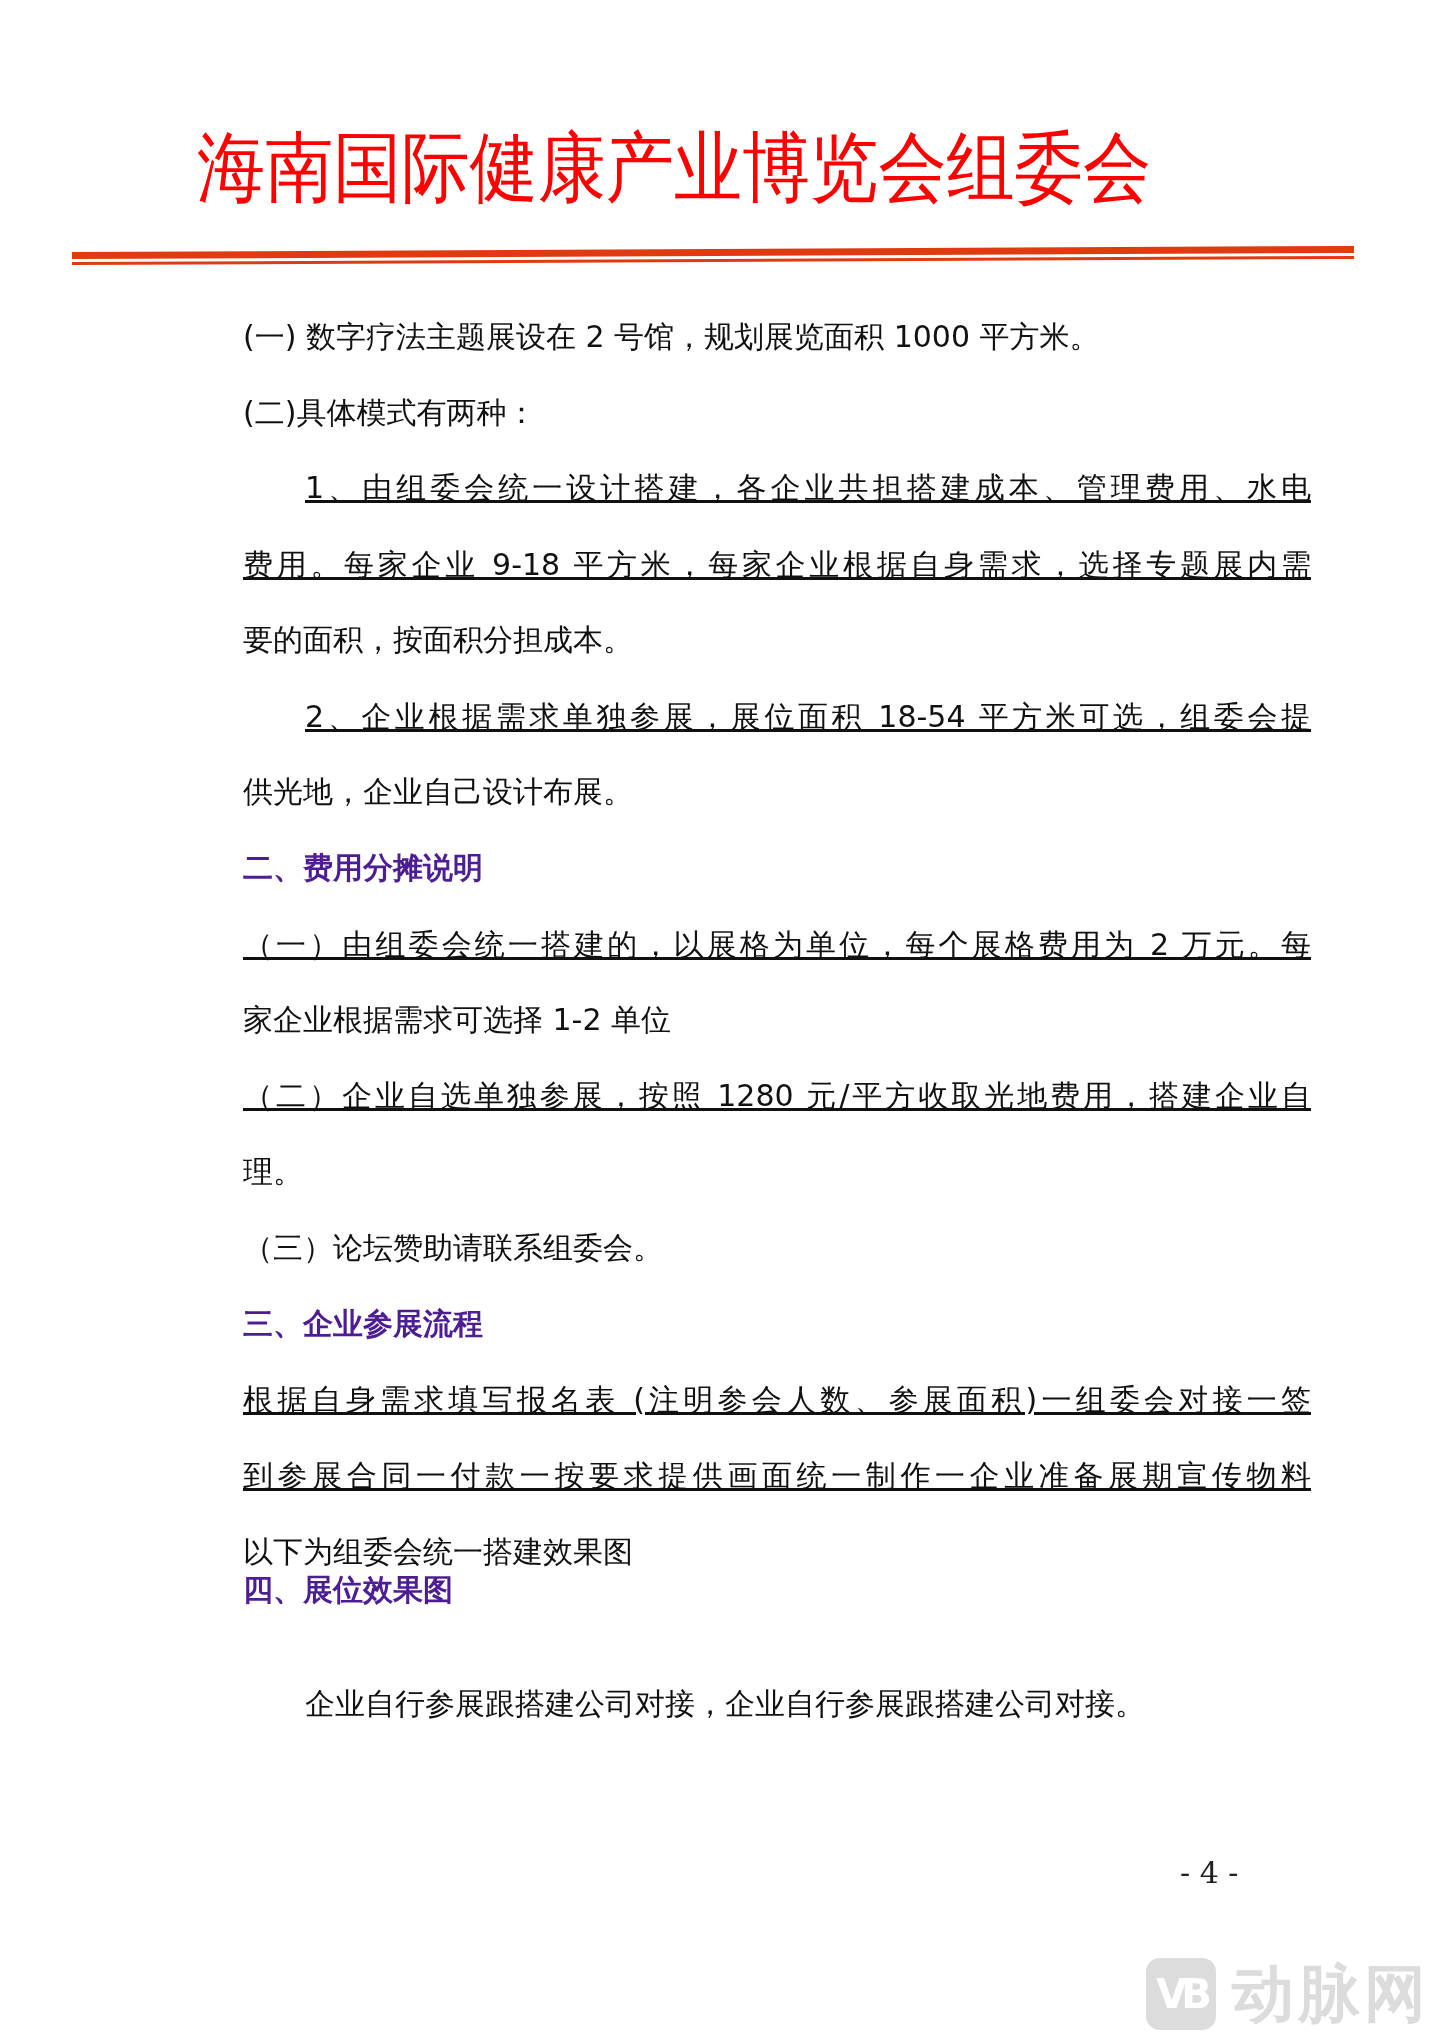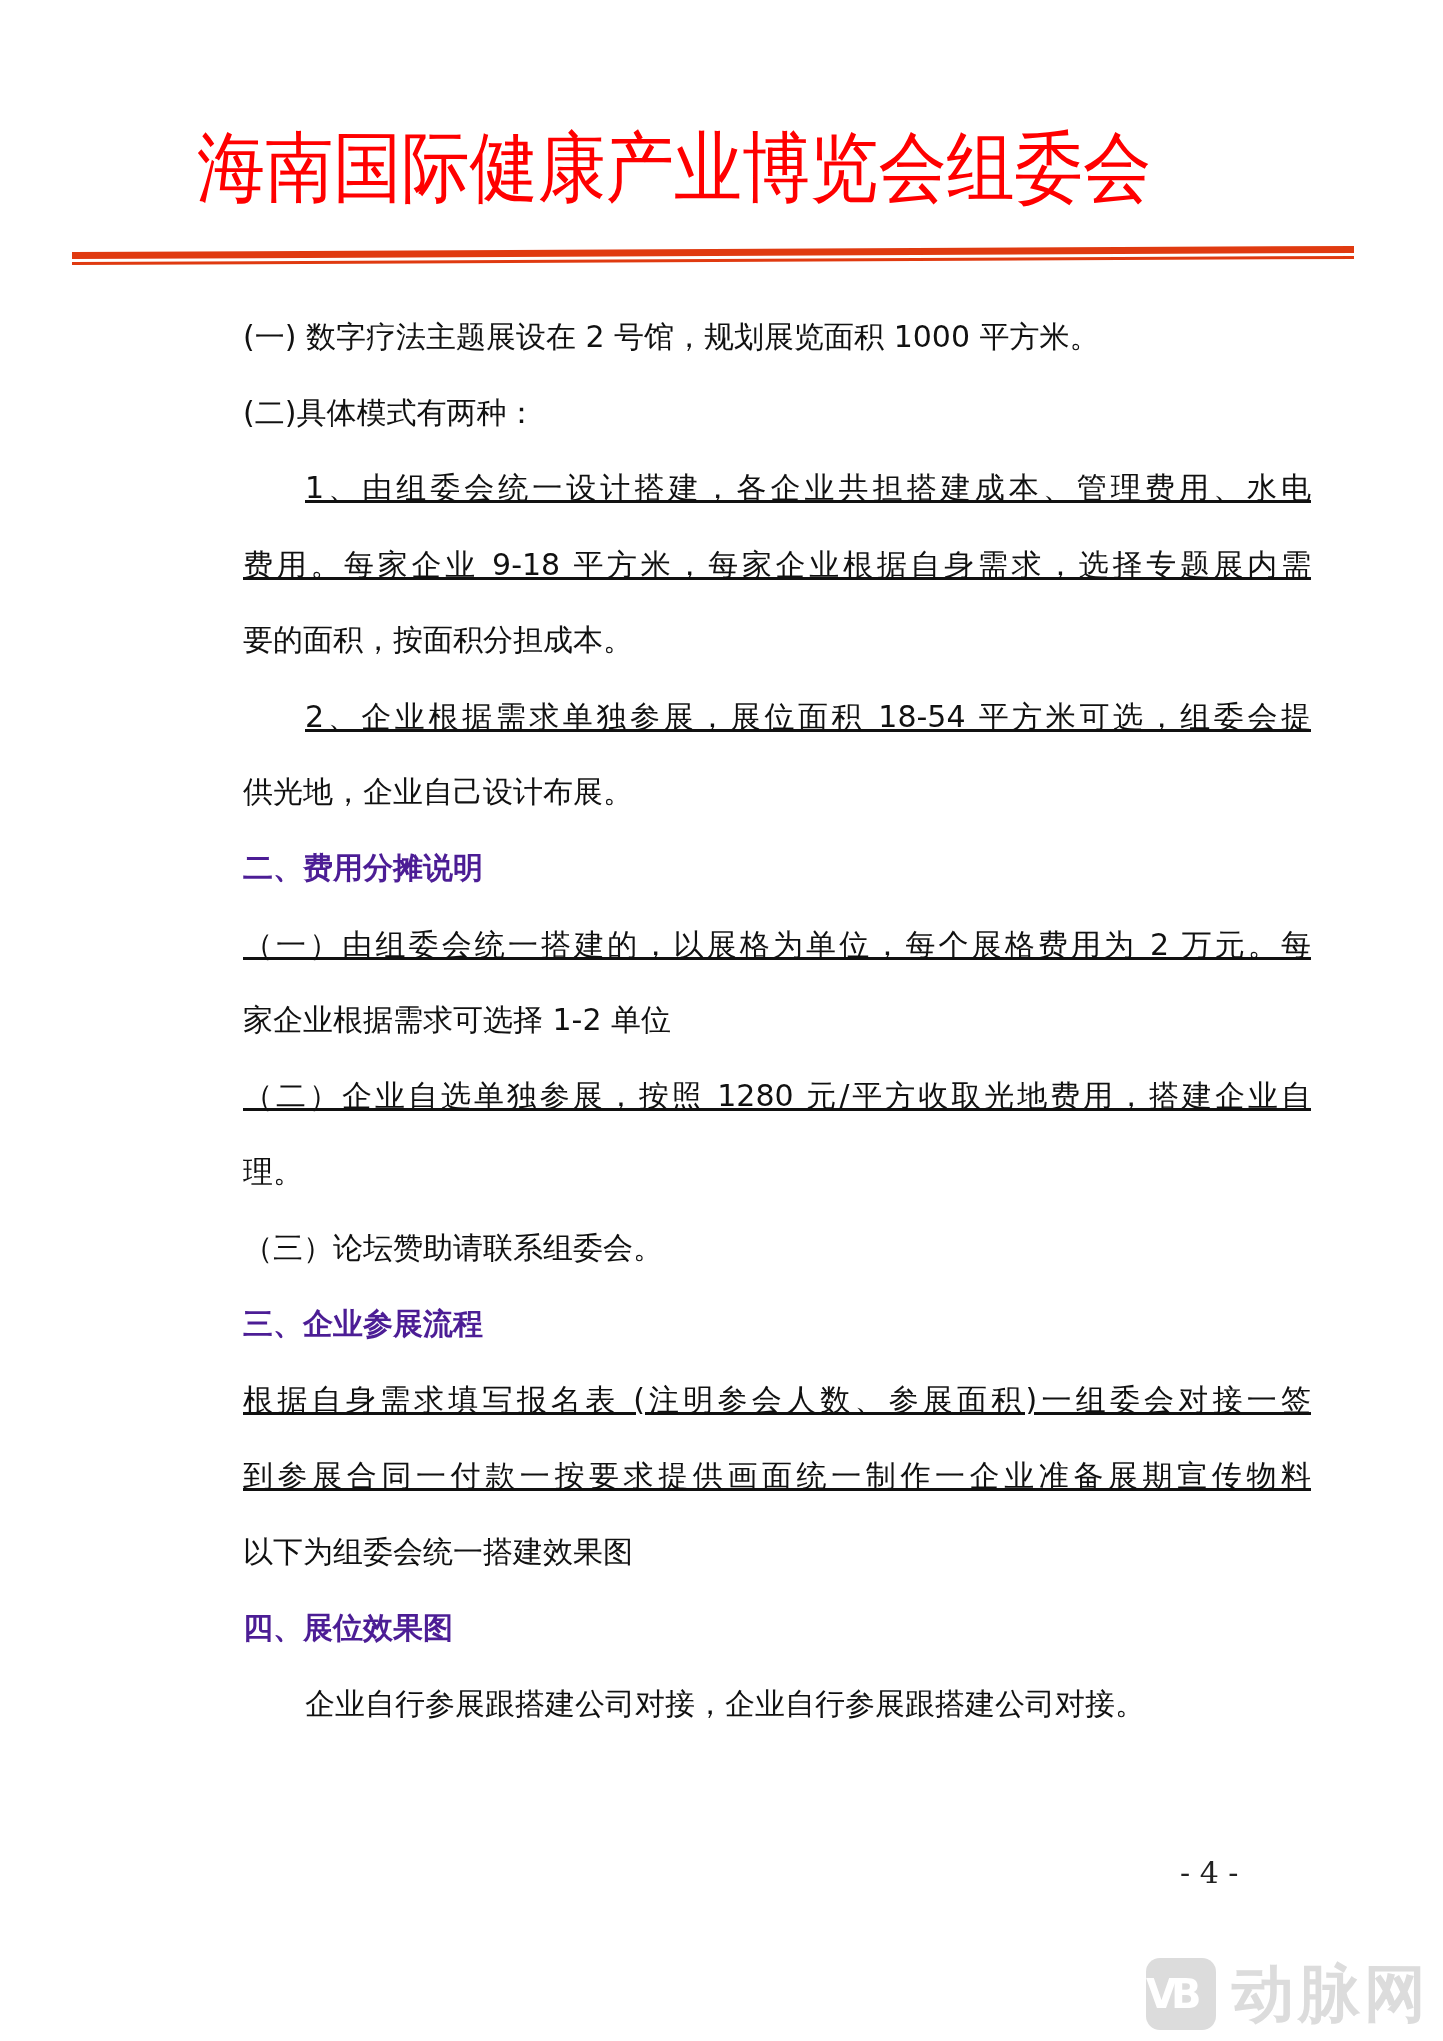--- a/index.html
+++ b/index.html
@@ -45,21 +45,21 @@
     position: absolute; left: 1180px; top: 1855px;
     font-family: "DejaVu Serif", "Liberation Serif", serif;
     font-size: 30px; line-height: 36px; color: #222222;
     white-space: pre;
   }
   .wm-logo {
     position: absolute; left: 1146px; top: 1958px;
     width: 70px; height: 72px; border-radius: 14px;
     background: #dcdcdc; color: #ffffff;
     font-family: "DejaVu Sans", sans-serif; font-weight: bold;
-    font-size: 40px; line-height: 72px; 
+    font-size: 40px; line-height: 72px; text-align: center;
     letter-spacing: -6px;
   }
   .wm-text {
     position: absolute; left: 1232px; top: 1956px;
     font-family: "DejaVu Sans", sans-serif; font-weight: bold;
     font-size: 62px; line-height: 76px; color: #dcdcdc;
     white-space: nowrap; letter-spacing: 4px;
   }
 </style>
 </head>
@@ -80,20 +80,20 @@
   <div class="line heading" style="top:848px">二、费用分摊说明</div>
   <div class="line just" style="top:925px">（一）由组委会统一搭建的，以展格为单位，每个展格费用为 2 万元。每</div>
   <div class="line" style="top:1000px">家企业根据需求可选择 1-2 单位</div>
   <div class="line just" style="top:1076px">（二）企业自选单独参展，按照 1280 元/平方收取光地费用，搭建企业自</div>
   <div class="line" style="top:1152px">理。</div>
   <div class="line" style="top:1228px">（三）论坛赞助请联系组委会。</div>
   <div class="line heading" style="top:1304px">三、企业参展流程</div>
   <div class="line just" style="top:1380px">根据自身需求填写报名表  (注明参会人数、参展面积)一组委会对接一签</div>
   <div class="line just" style="top:1456px">到参展合同一付款一按要求提供画面统一制作一企业准备展期宣传物料</div>
   <div class="line" style="top:1532px">以下为组委会统一搭建效果图</div>
-  <div class="line heading" style="top:1608px">四、展位效果图</div>
+  <div class="line heading" style="top:1570px">四、展位效果图</div>
   <div class="line indent" style="top:1684px">企业自行参展跟搭建公司对接，企业自行参展跟搭建公司对接。</div>
 </div>
 
 <div class="page-num">- 4 -</div>
 
 <div class="wm-logo">VB</div>
 <div class="wm-text">动脉网</div>
 
 </body></html>

